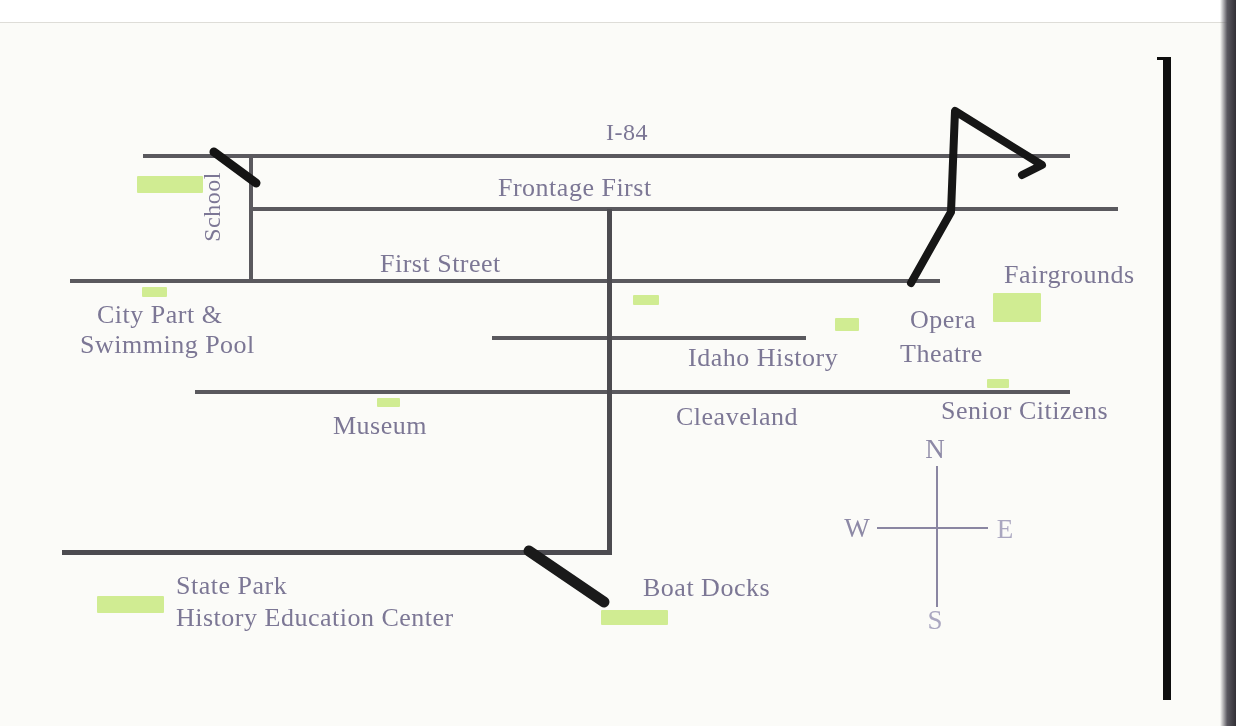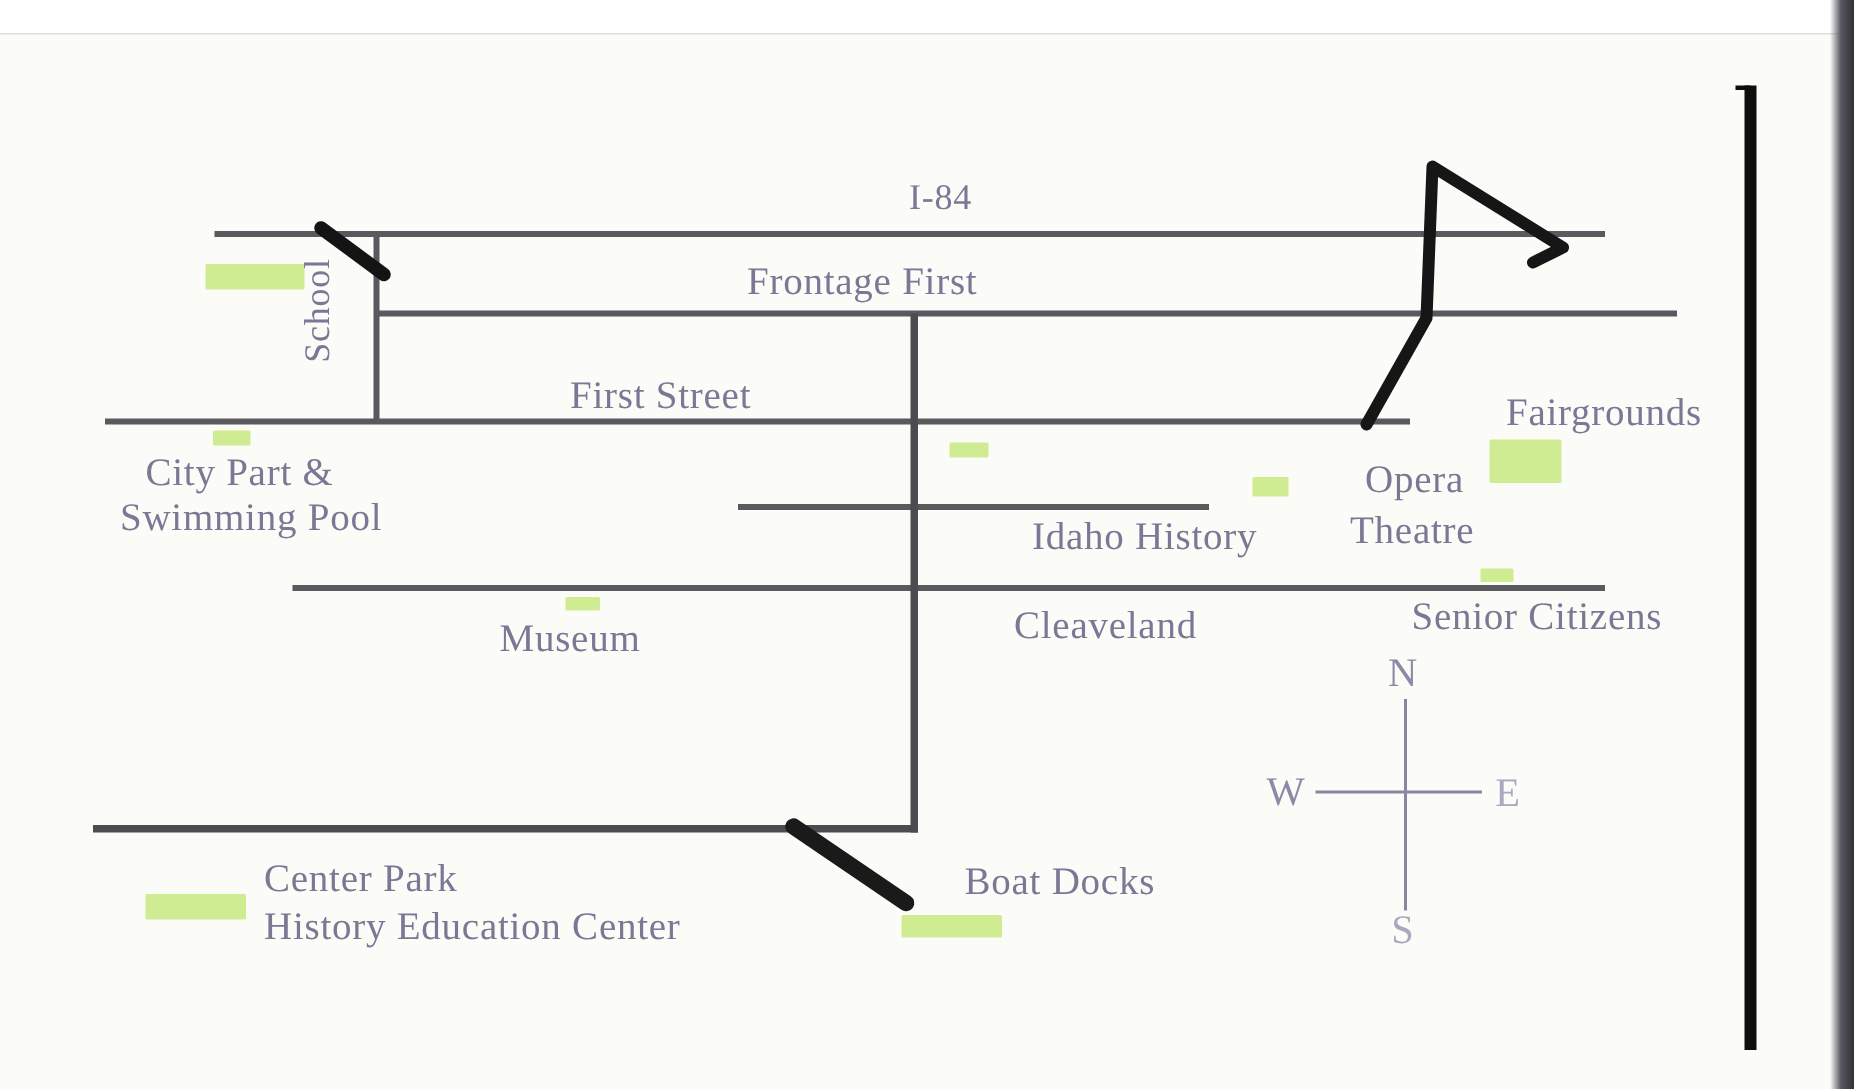--- a/index.html
+++ b/index.html
@@ -64,21 +64,21 @@
   <div class="lbl" style="left:676px;top:404px;">Cleaveland</div>
 
   <div class="lbl small rot" style="left:212px;top:207px;">School</div>
   <div class="lbl" style="left:97px;top:302px;">City Part &amp;</div>
   <div class="lbl" style="left:80px;top:332px;">Swimming Pool</div>
   <div class="lbl" style="left:866px;top:307px;margin-left:44px;">Opera</div>
   <div class="lbl" style="left:900px;top:341px;">Theatre</div>
   <div class="lbl" style="left:1004px;top:262px;">Fairgrounds</div>
   <div class="lbl" style="left:941px;top:398px;">Senior Citizens</div>
   <div class="lbl" style="left:333px;top:413px;">Museum</div>
-  <div class="lbl" style="left:176px;top:573px;">Center Park</div>
+  <div class="lbl" style="left:176px;top:573px;">State Park</div>
   <div class="lbl" style="left:176px;top:605px;">History Education Center</div>
   <div class="lbl" style="left:643px;top:575px;">Boat Docks</div>
 
   <svg class="ink" width="1236" height="726">
     <line x1="214" y1="152" x2="256" y2="183" stroke="#141414" stroke-width="9" stroke-linecap="round"></line>
     <polyline points="1022,175 1042,165 955,111 951,212 911,283" fill="none" stroke="#161616" stroke-width="8" stroke-linecap="round" stroke-linejoin="round"></polyline>
     <line x1="529" y1="551" x2="604" y2="602" stroke="#1a1a1a" stroke-width="11" stroke-linecap="round"></line>
   </svg>
 
   <div class="compass-line" style="left:936px;top:466px;width:2px;height:141px;"></div>

